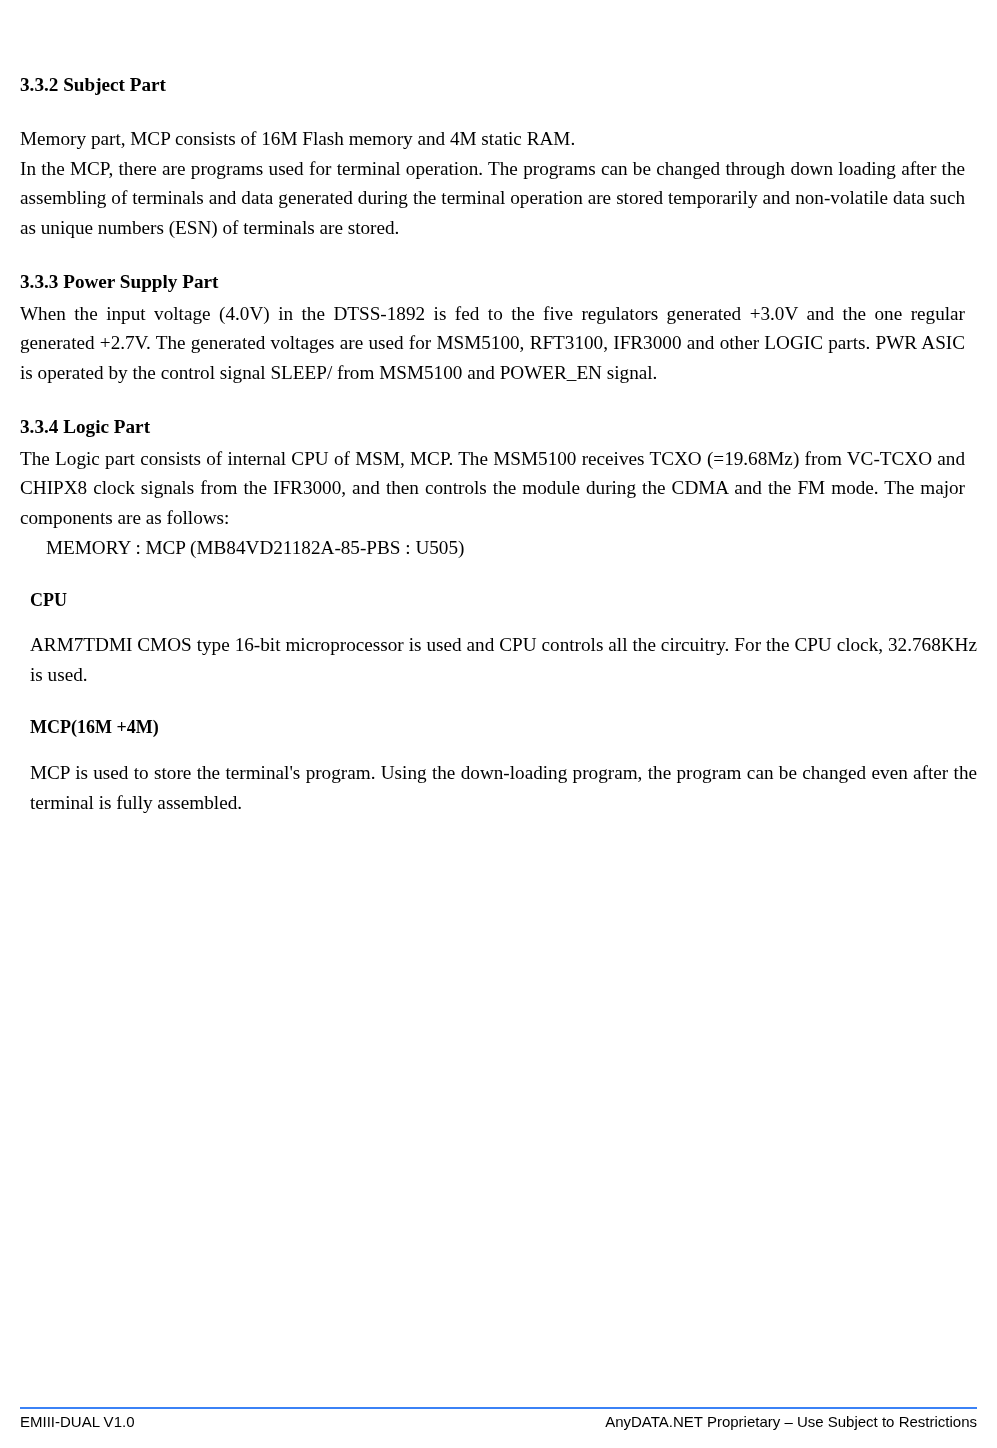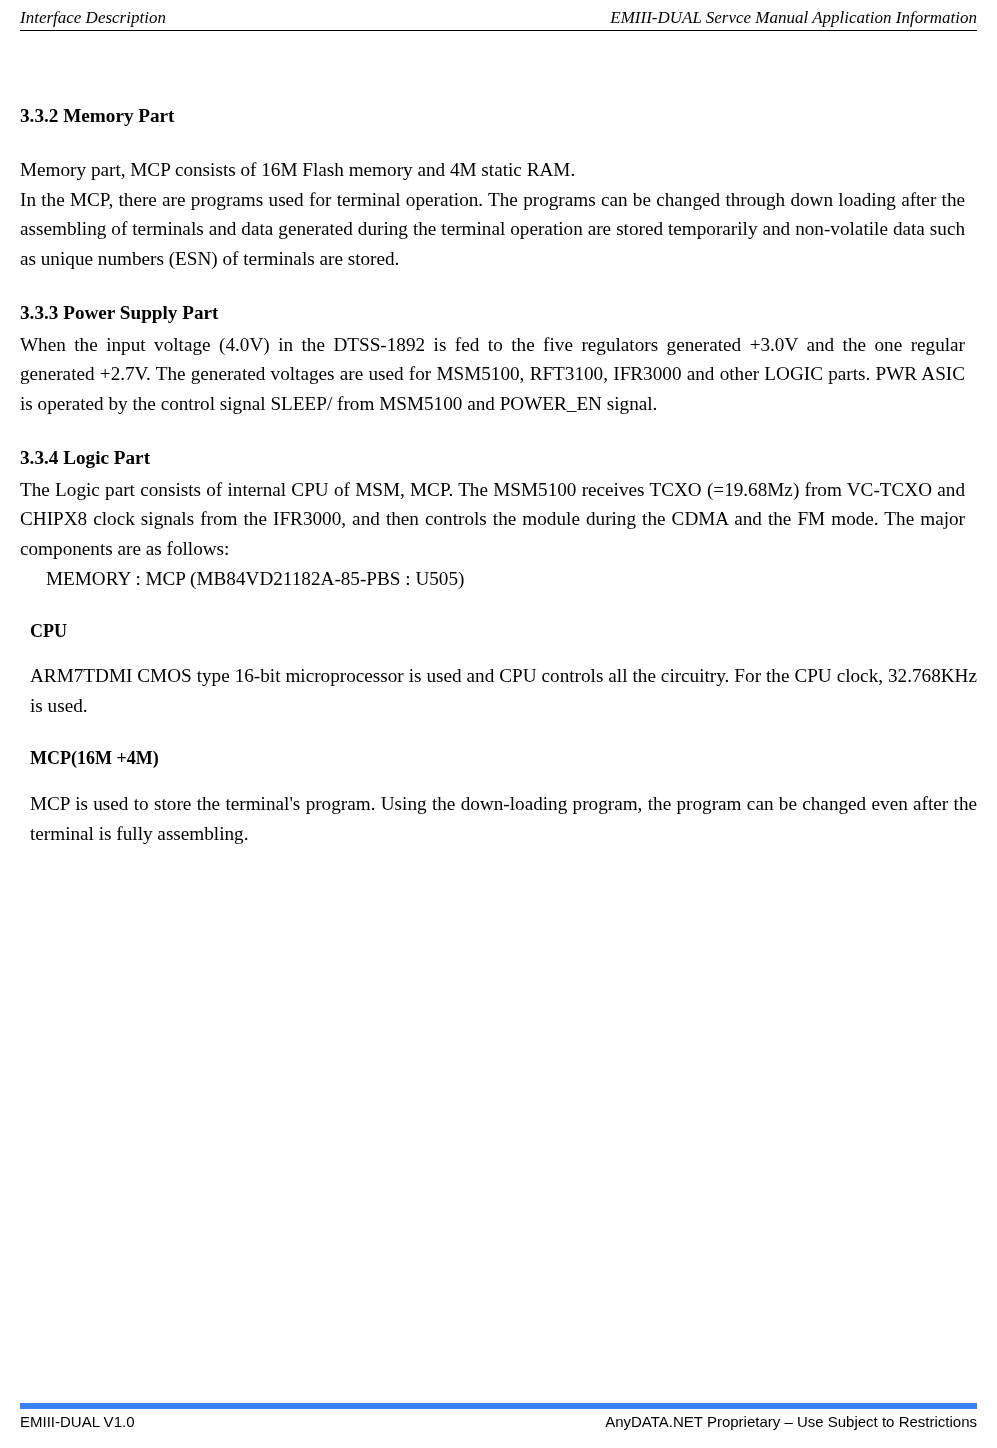--- a/index.html
+++ b/index.html
@@ -21,21 +21,21 @@
       font-size: 17px;
       padding-top: 8px;
       border-bottom: 1px solid #000;
       padding-bottom: 2px;
     }
     .footer-row {
       display: flex;
       justify-content: space-between;
       font-family: Verdana, Geneva, sans-serif;
       font-size: 15px;
-      border-top: 6px solid #3b82f6;
+      border-top: 2px solid #3b82f6;
       padding-top: 4px;
       position: absolute;
       bottom: 18px;
       left: 20px;
       right: 20px;
       width: 957px;
     }
     .content {
       padding-top: 70px;
       font-size: 19.2px;
@@ -63,43 +63,39 @@
     .sub-para {
       text-align: justify;
       padding-left: 10px;
       margin: 16px 0 4px 0;
     }
   </style>
 </head>
 <body>
 
 <div class="page">
-  <div class="header-row">
-    <span>Interface Description</span>
-    <span>EMIII-DUAL Servce Manual Application Information</span>
-  </div>
 
   <div class="content">
 
-    <div class="sec-head first">3.3.2 Memory Part</div>
+    <div class="sec-head first">3.3.2 Subject Part</div>
     <div style="height:22px"></div>
     <p class="para tight">Memory part, MCP consists of 16M Flash memory and 4M static RAM.</p>
     <p class="para">In the MCP, there are programs used for terminal operation. The programs can be changed through down loading after the assembling of terminals and data generated during the terminal operation are stored temporarily and non-volatile data such as unique numbers (ESN) of terminals are stored.</p>
 
     <div class="sec-head">3.3.3 Power Supply Part</div>
     <p class="para">When the input voltage (4.0V) in the DTSS-1892 is fed to the five regulators generated +3.0V and the one regular generated +2.7V. The generated voltages are used for MSM5100, RFT3100, IFR3000 and other LOGIC parts. PWR ASIC is operated by the control signal SLEEP/ from MSM5100 and POWER_EN signal.</p>
 
     <div class="sec-head">3.3.4 Logic Part</div>
     <p class="para tight">The Logic part consists of internal CPU of MSM, MCP. The MSM5100 receives TCXO (=19.68Mz) from VC-TCXO and CHIPX8 clock signals from the IFR3000, and then controls the module during the CDMA and the FM mode. The major components are as follows:</p>
     <p class="para indent">MEMORY : MCP (MB84VD21182A-85-PBS : U505)</p>
 
     <div class="sub-head">CPU</div>
     <p class="sub-para">ARM7TDMI CMOS type 16-bit microprocessor is used and CPU controls all the circuitry. For the CPU clock, 32.768KHz is used.</p>
 
     <div class="sub-head">MCP(16M +4M)</div>
-    <p class="sub-para">MCP is used to store the terminal's program. Using the down-loading program, the program can be changed even after the terminal is fully assembling.</p>
+    <p class="sub-para">MCP is used to store the terminal's program. Using the down-loading program, the program can be changed even after the terminal is fully assembled.</p>
   </div>
 
   <div class="footer-row">
     <span>EMIII-DUAL V1.0</span>
     <span>AnyDATA.NET Proprietary –  Use Subject to Restrictions</span>
   </div>
 </div>
 
 </body></html>

